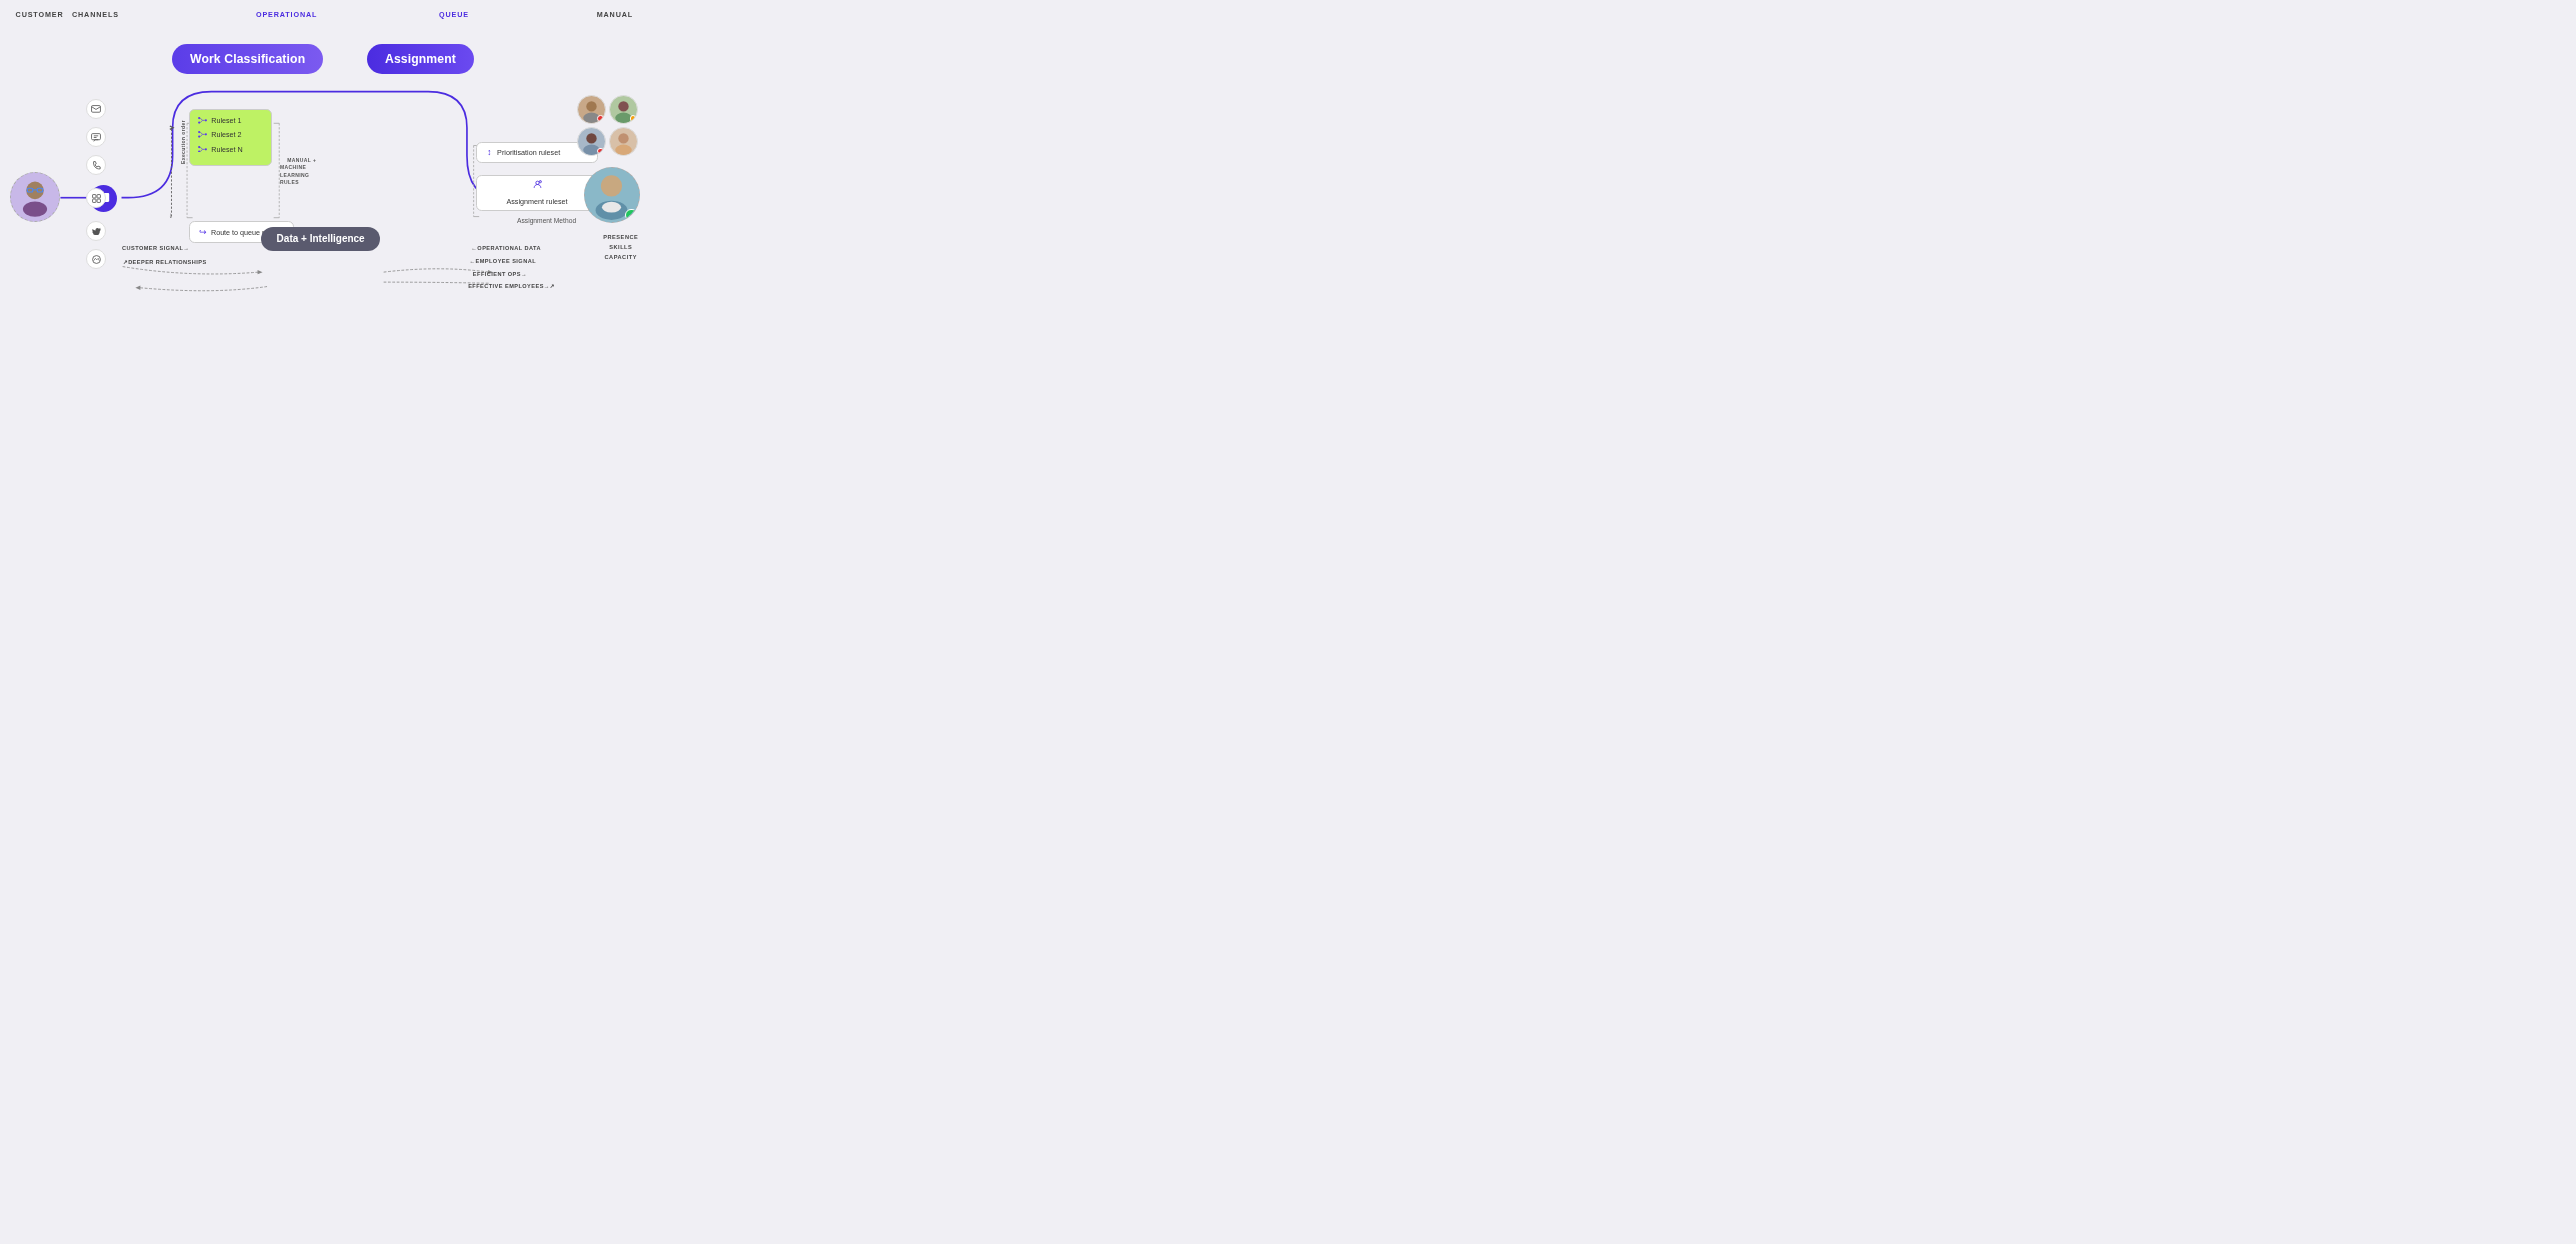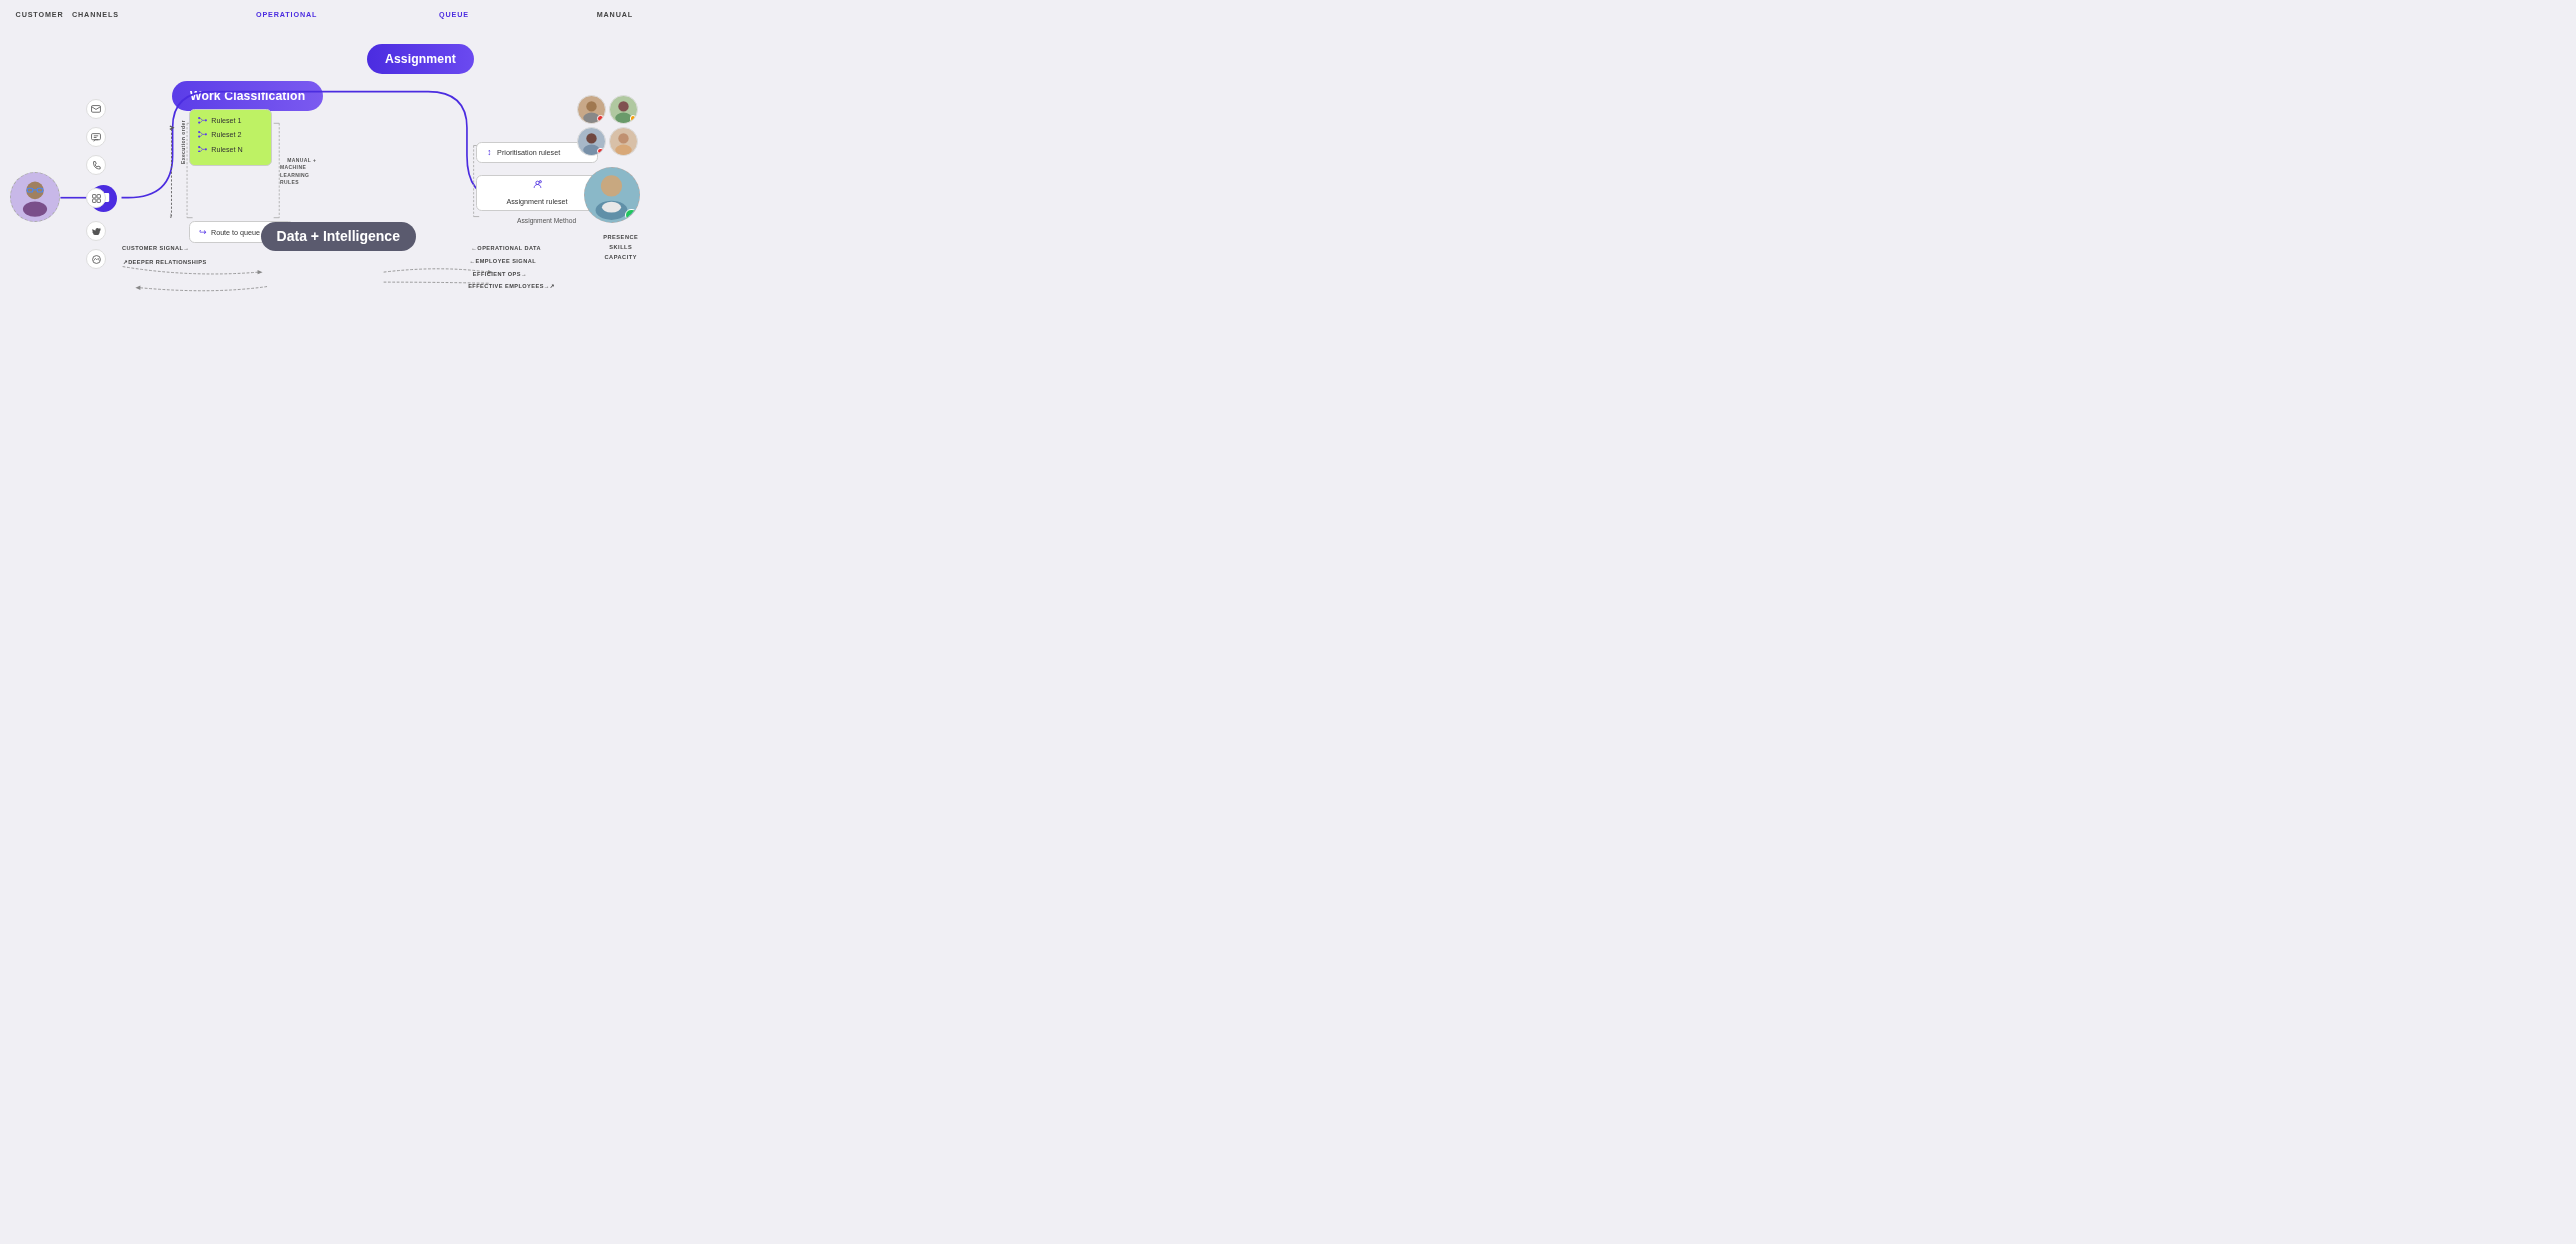--- a/index.html
+++ b/index.html
@@ -39,21 +39,20 @@
       padding: 7.8px 18px;
       font-size: 12.2px;
       font-weight: 800;
       color: #fff;
       text-align: center;
       letter-spacing: 0.01em;
     }
     .badge-wc {
       background: linear-gradient(90deg, #5b3de8 0%, #7b5af0 100%);
       left: 172px;
-      margin-top: 37px;
     }
     .badge-assign {
       background: linear-gradient(90deg, #4b2ce0 0%, #6b4af0 100%);
       left: 367px;
     }
 
     
     .main-svg {
       position: absolute;
       top: 0; left: 0;
@@ -185,21 +184,21 @@
     }
 
     
     .data-pill {
       position: absolute;
       bottom: 60px;
       left: 261px;
       background: #5a5a6e;
       border-radius: 22px;
       padding: 6.7px 15.6px;
-      font-size: 14px;
+      font-size: 10px;
       font-weight: 700;
       color: #fff;
       white-space: nowrap;
     }
 
     
     .bottom-label {
       position: absolute;
       font-size: 5.6px;
       font-weight: 700;

